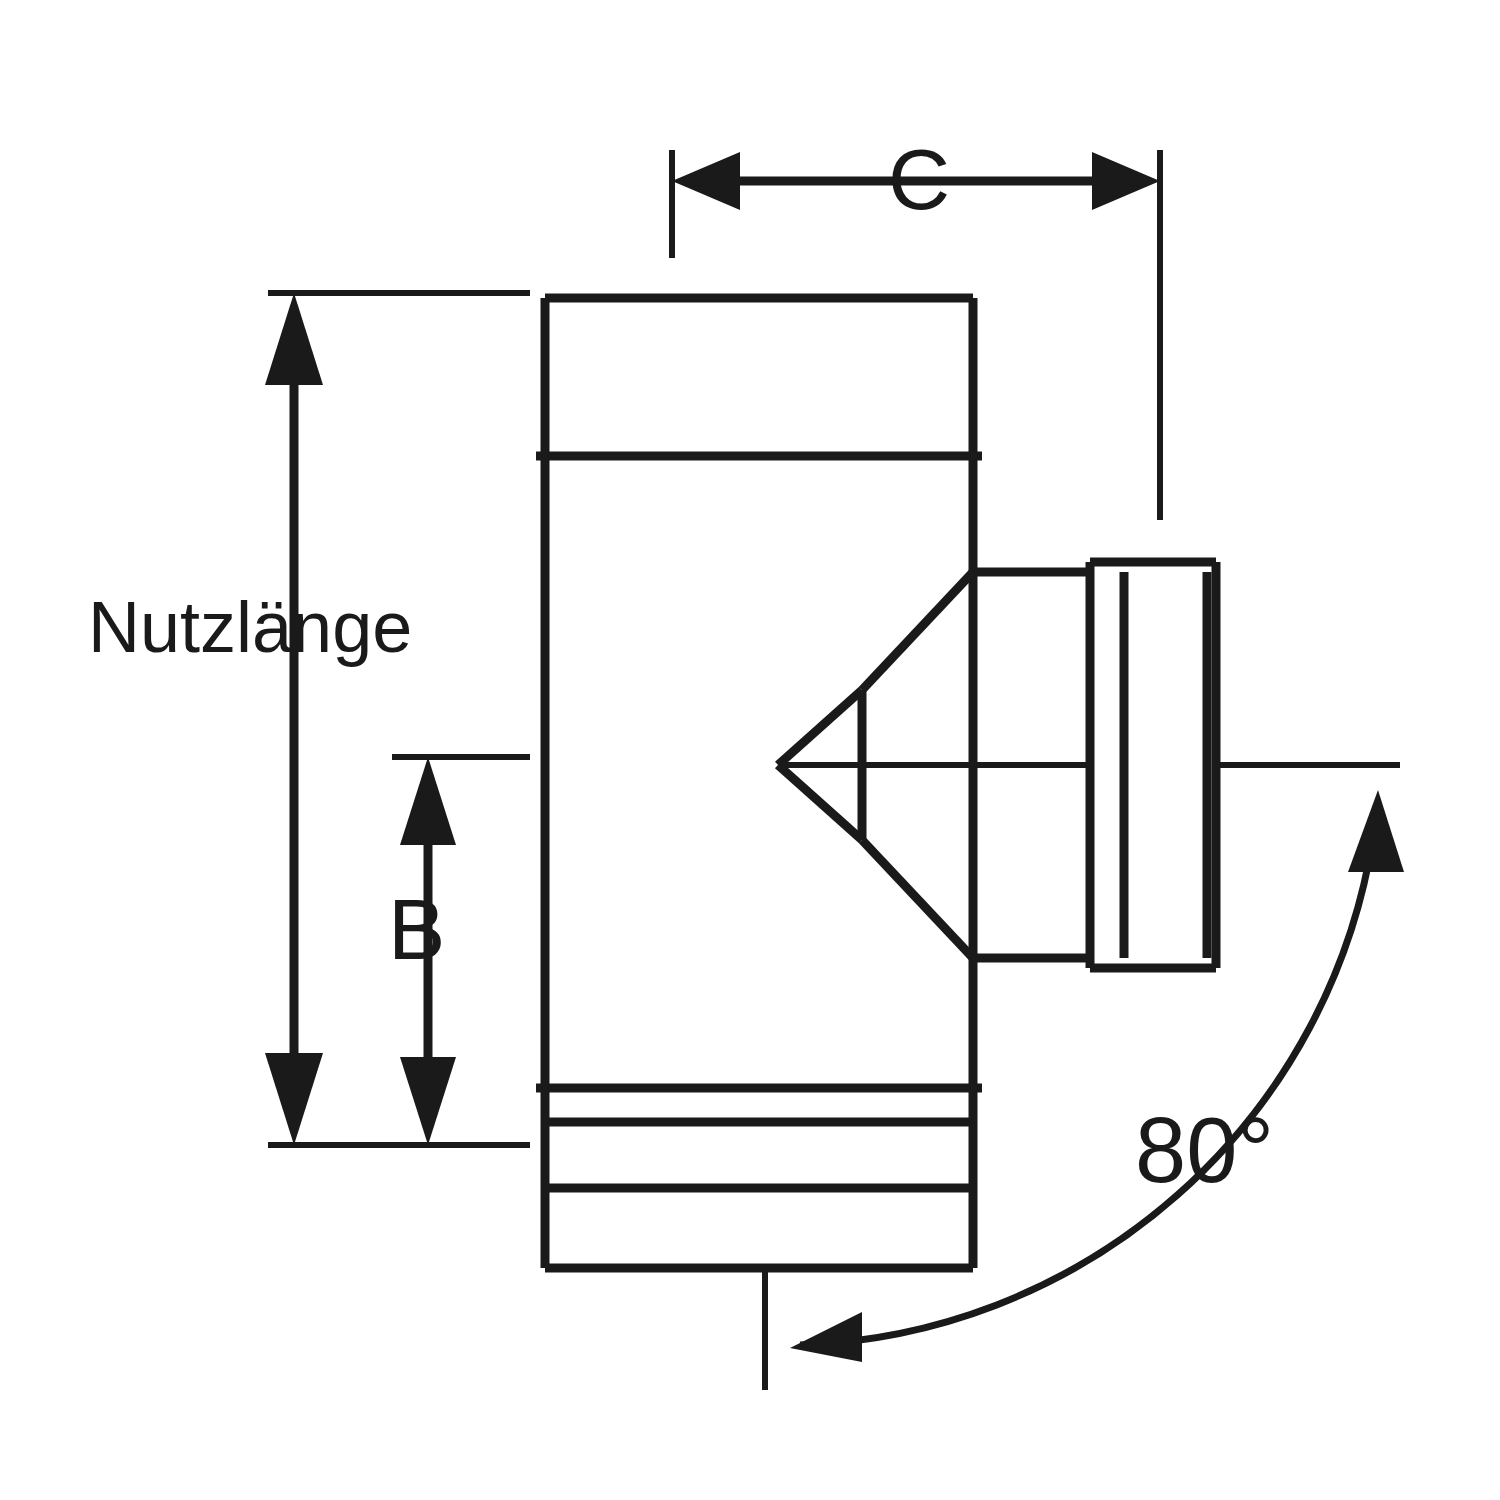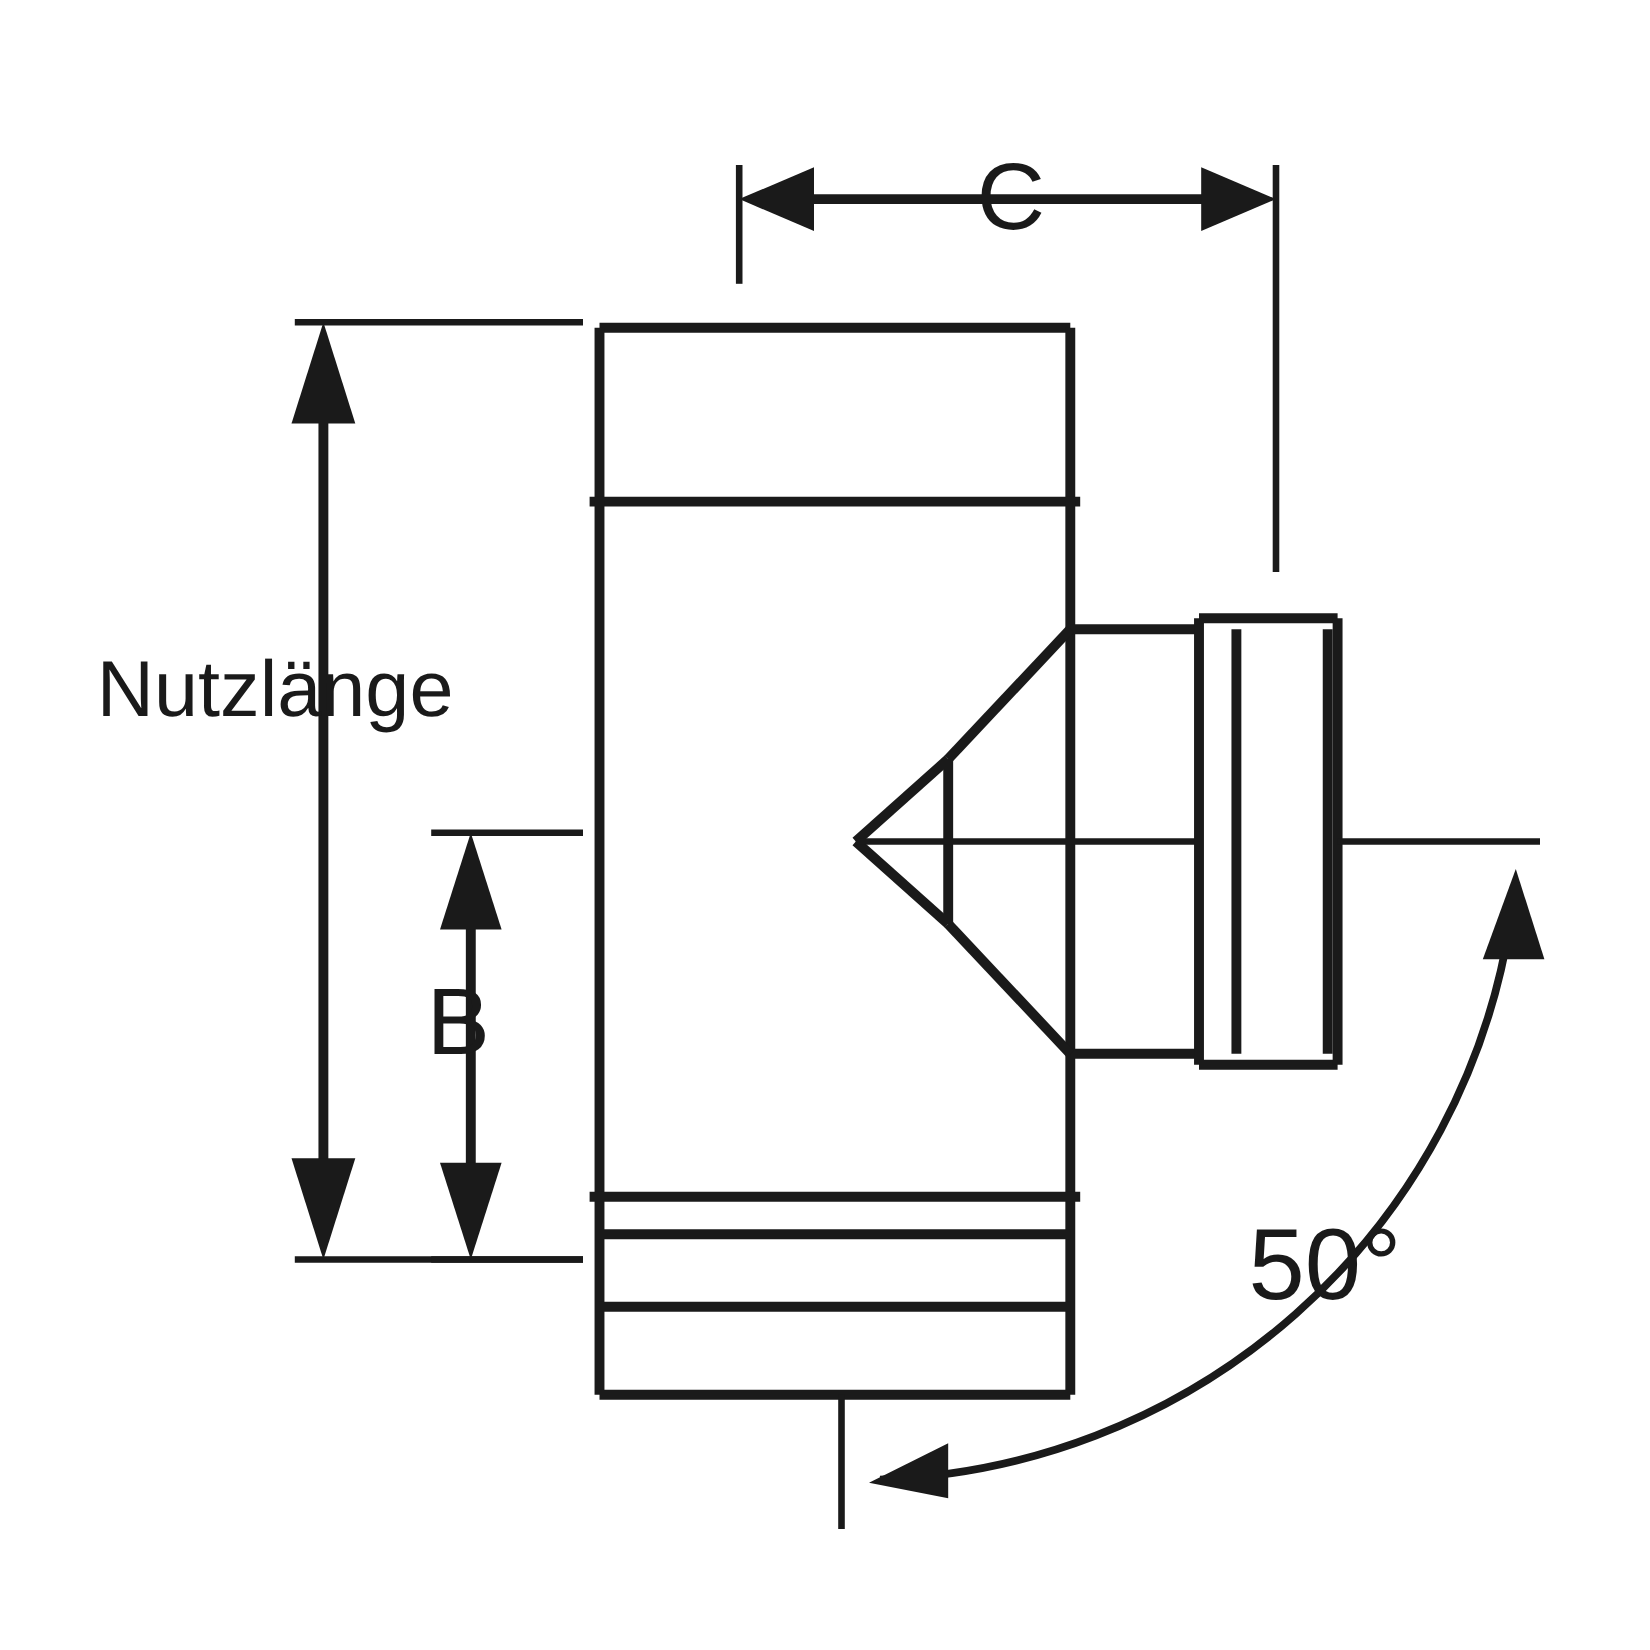--- a/index.html
+++ b/index.html
@@ -148,16 +148,16 @@
 
         <polygon points="790,1348 862,1312 862,1362" fill="#1a1a1a" stroke="none"></polygon>
       </g>
 
     </g>
   </svg>
 
   <div class="lbl" id="label-nutzlaenge">Nutzlänge</div>
   <div class="lbl" id="label-b">B</div>
   <div class="lbl" id="label-c">C</div>
-  <div class="lbl" id="label-angle">50°</div>
+  <div class="lbl" id="label-angle">80°</div>
 
 
 </div>
 
 </body></html>

